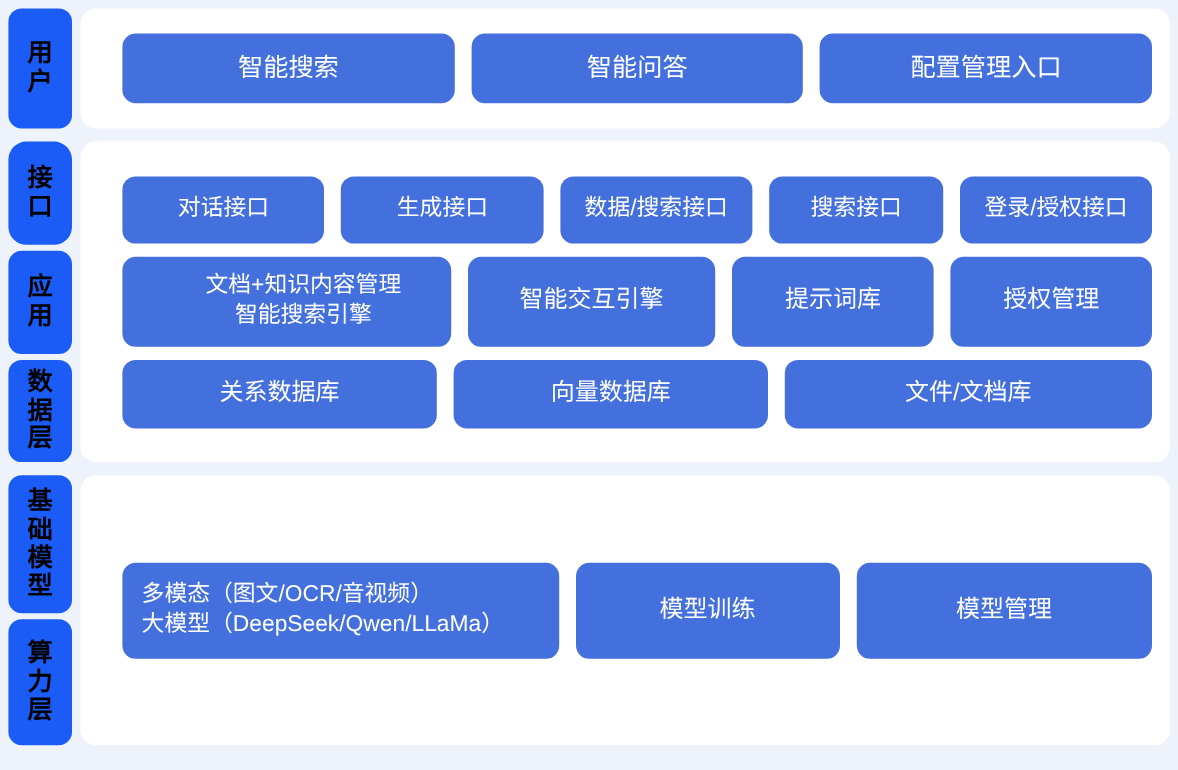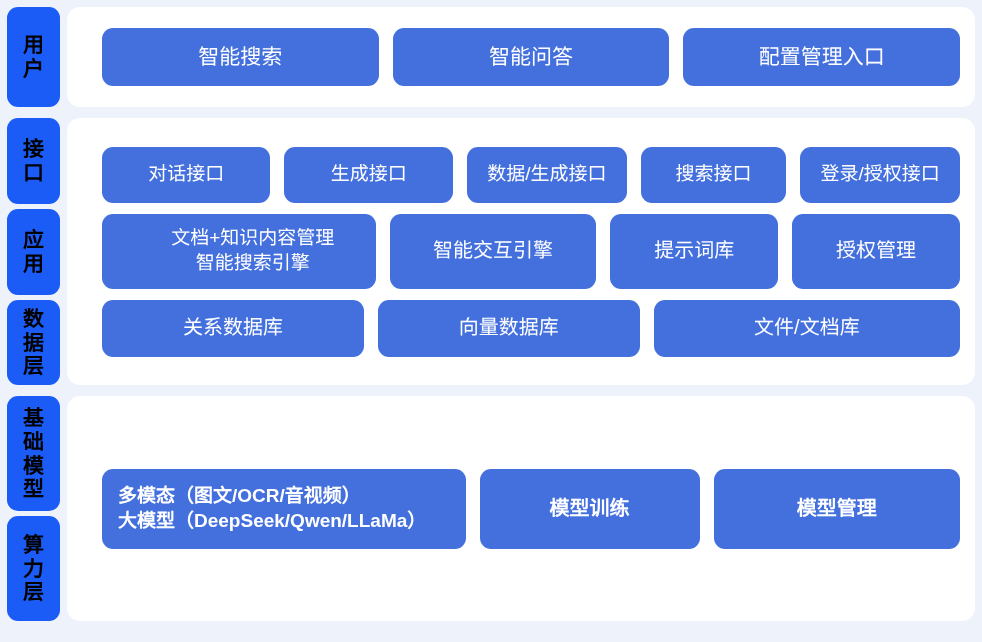--- a/index.html
+++ b/index.html
@@ -67,21 +67,21 @@
 
   .rail-tab .rail-text {
     display: block;
     width: 22px;
     word-break: break-all;
     white-space: normal;
   }
 
   
   .rail-user   .rail-tab { flex: 1 1 auto; }
-  .rail-if     { flex: 0 0 86px; }
+  .rail-if     { flex: 0 0 86px; border-radius: 15px; }
   .rail-app    { flex: 0 0 86px; }
   .rail-data   { flex: 1 1 auto; }
   .rail-model  { flex: 0 0 115px; }
   .rail-power  { flex: 1 1 auto; }
 
   
   .panel {
     flex: 1 1 auto;
     background: #ffffff;
     border-radius: 13px;
@@ -90,21 +90,20 @@
     flex-direction: column;
     justify-content: center;
     gap: 11px;
     min-width: 0;
   }
 
   .panel-base {
     justify-content: center;
     gap: 13px;
     padding: 14px 15px;
-    font-weight: bold;
   }
 
   
   .row {
     display: flex;
     gap: 14px;
     min-width: 0;
     margin-left: 20px;
   }
 
@@ -182,21 +181,21 @@
       <div class="rail-tab rail-data">
         <span class="rail-text">数据层</span>
       </div>
     </div>
 
     <div class="panel">
 
       <div class="row row-if">
         <div class="card card-small" style="flex:1.06 1 0;">对话接口</div>
         <div class="card card-small" style="flex:1.06 1 0;">生成接口</div>
-        <div class="card card-small" style="flex:1.00 1 0;">数据/生成接口</div>
+        <div class="card card-small" style="flex:1.00 1 0;">数据/搜索接口</div>
         <div class="card card-small" style="flex:0.90 1 0;">搜索接口</div>
         <div class="card card-small" style="flex:1.00 1 0;">登录/授权接口</div>
       </div>
 
       <div class="row row-app">
         <div class="card multiline card-small" style="flex:1.30 1 0;">
           <span class="line">文档+知识内容管理</span>
           <span class="line">智能搜索引擎</span>
         </div>
         <div class="card" style="flex:1.08 1 0;">智能交互引擎</div>

